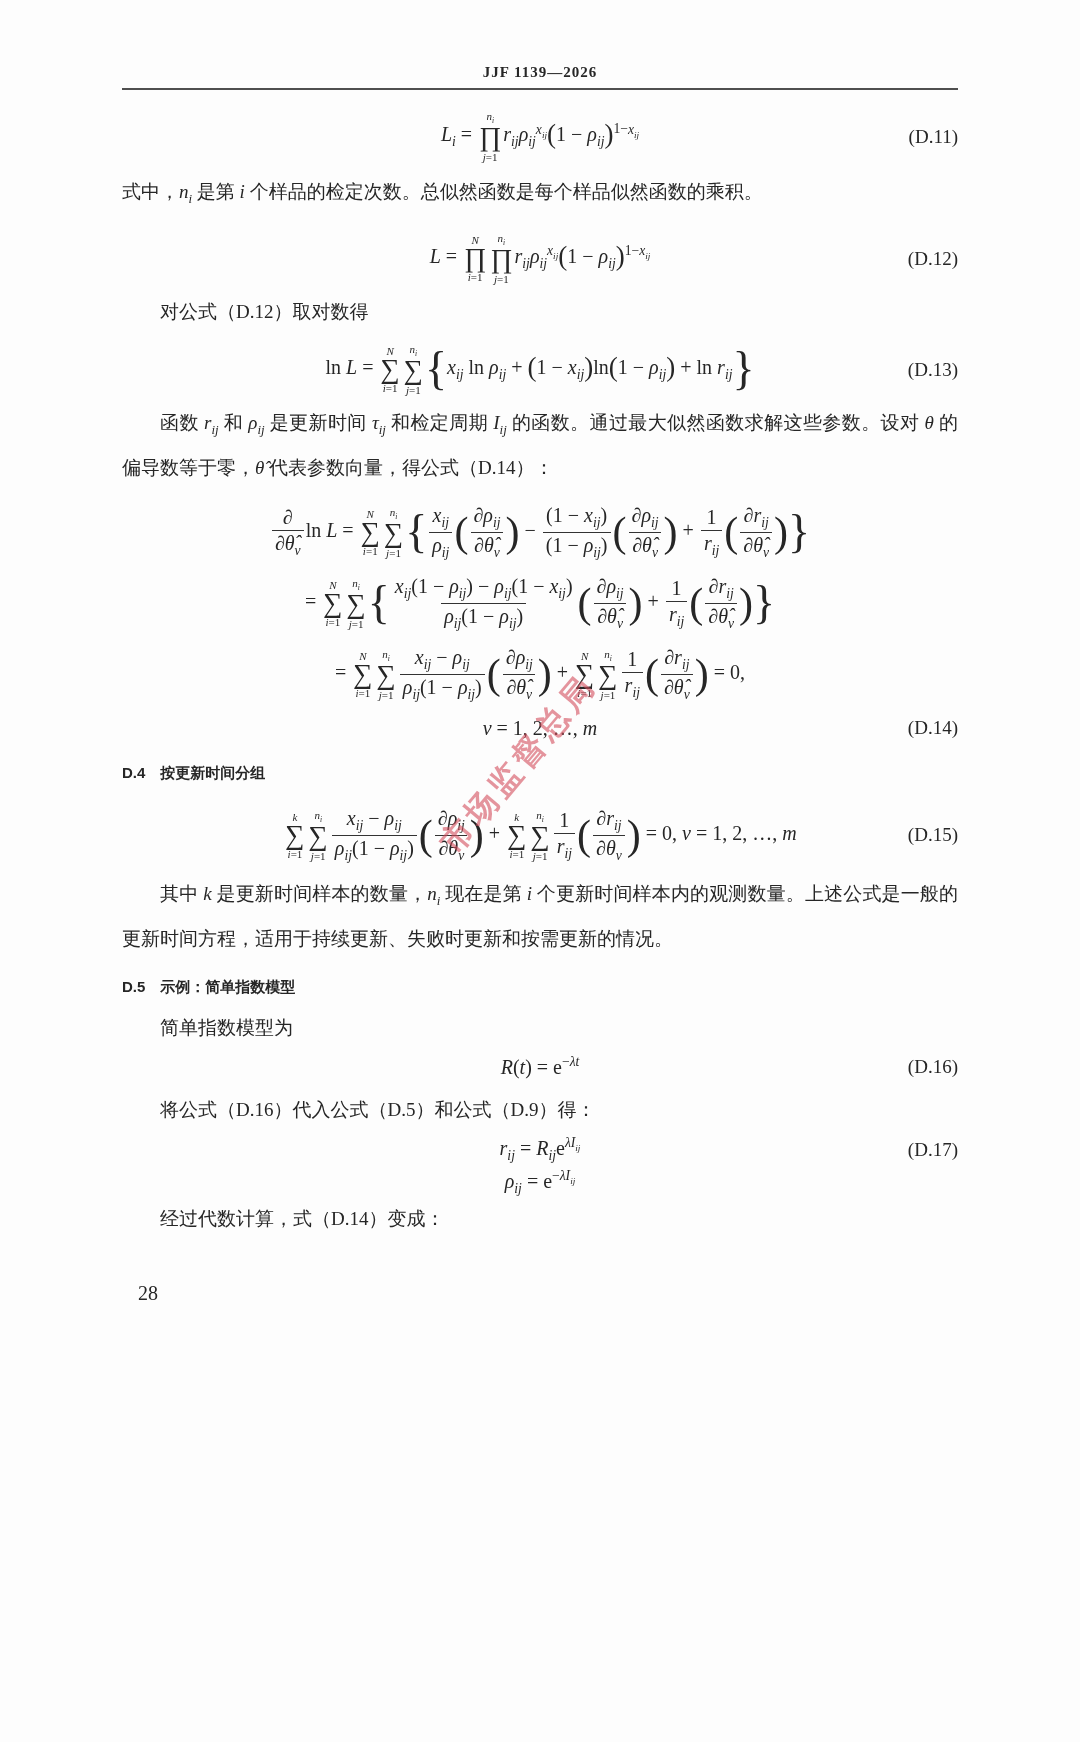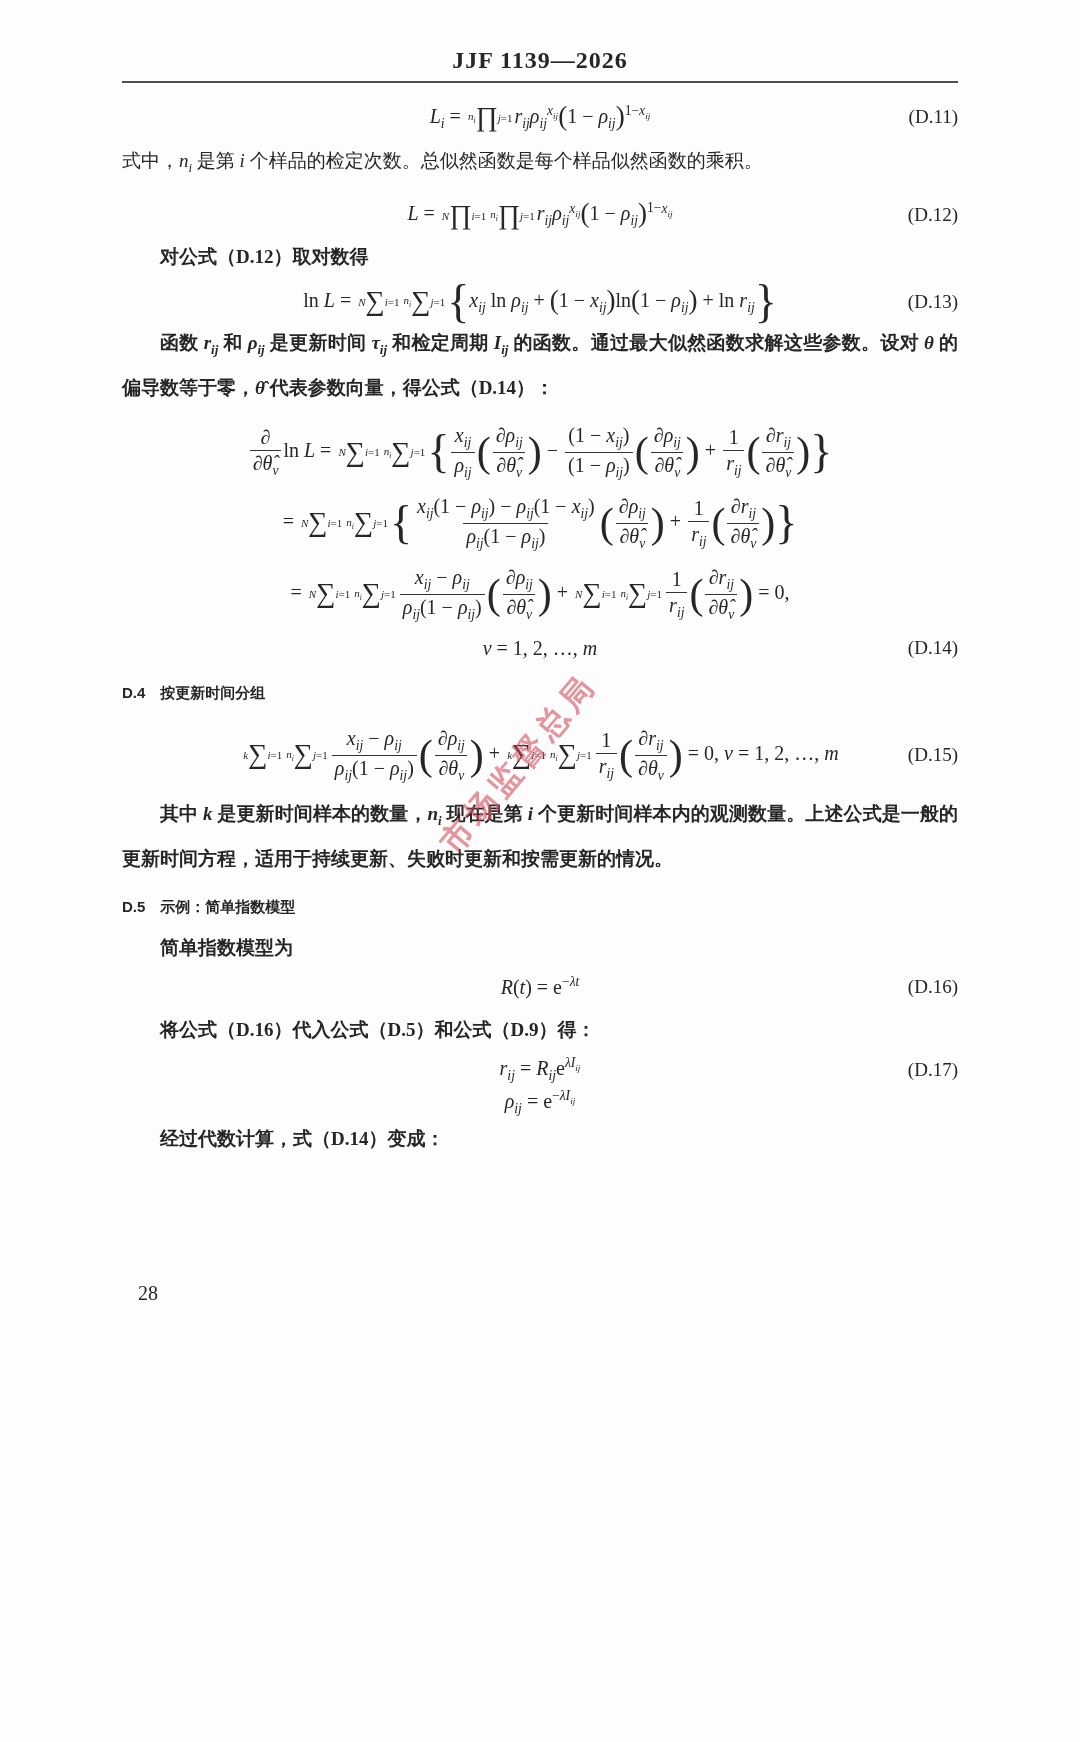--- a/index.html
+++ b/index.html
@@ -1,22 +1,22 @@
 <!DOCTYPE html>
 <html><head>
 <meta charset="utf-8">
 <style>
   html,body{margin:0;padding:0;background:#e8e8e8;}
   .page{position:relative;width:1080px;height:1742px;margin:0 auto;background:#fdfdfd;
         font-family:"Liberation Serif","DejaVu Serif",serif;color:#262626;overflow:hidden;}
-  .header{padding-top:47px;text-align:center;font-weight:bold;font-size:24px;letter-spacing:1px;}
+  .header{padding-top:64px;text-align:center;font-weight:bold;font-size:15px;letter-spacing:1px;}
   .rule{width:836px;margin:7px auto 0;border-top:2px solid #4f4f4f;}
   .content{width:836px;margin:0 auto;font-size:19px;line-height:38px;text-align:justify;}
   .content p{margin:3px 0;}
-  p.indent{text-indent:2em;font-weight:bold;}
+  p.indent{text-indent:2em;}
   .h{font-family:Liberation Sans, sans-serif;font-weight:bold;font-size:15px;text-align:left;}
   .h4{margin:14px 0 2px;}
   .h5{margin:10px 0 0;}
   .h51{margin:2px 0 0;}
   
   .eq{position:relative;text-align:center;font-size:20px;line-height:1.2;}
   .eq .eqno{position:absolute;right:0;top:50%;transform:translateY(-50%);font-size:19px;text-align:right;}
   .m11{margin:20px 0 10px;}
   .m12{margin:14px 0 8px;}
   .m13{margin:12px 0 8px;}
@@ -24,21 +24,21 @@
   .m14{margin:12px 0;}
   .m14d{margin:8px 0 4px;}
   .m15{margin:14px 0 10px;}
   .m16{margin:8px 0 12px;}
   .m17{margin:6px 0 2px;}
   .m17b{margin:4px 0 2px;}
   
   .eq i, .content i{font-style:italic;}
   sub{font-size:68%;}
   sup{font-size:68%;}
-  .sm{display:inline-flex;flex-direction:row;align-items:center;vertical-align:middle;line-height:1;margin:0 2px;}
+  .sm{display:inline-flex;flex-direction:column;align-items:center;vertical-align:middle;line-height:1;margin:0 2px;}
   .sm .sl{font-size:11px;line-height:1.1;}
   .sm .so{font-size:27px;line-height:.95;}
   .fr{display:inline-flex;flex-direction:column;align-items:center;vertical-align:middle;line-height:1.25;margin:0 2px;}
   .fr .nu{display:block;padding:0 3px;}
   .fr .de{display:block;border-top:1.3px solid #333;padding:0 3px;}
   .bp{font-size:210%;font-weight:200;vertical-align:middle;line-height:0;}
   .mp{font-size:135%;vertical-align:-0.07em;line-height:0;}
   .bb{font-size:230%;font-weight:200;vertical-align:middle;line-height:0;}
   
   .watermark{position:absolute;left:408px;top:742px;white-space:nowrap;

